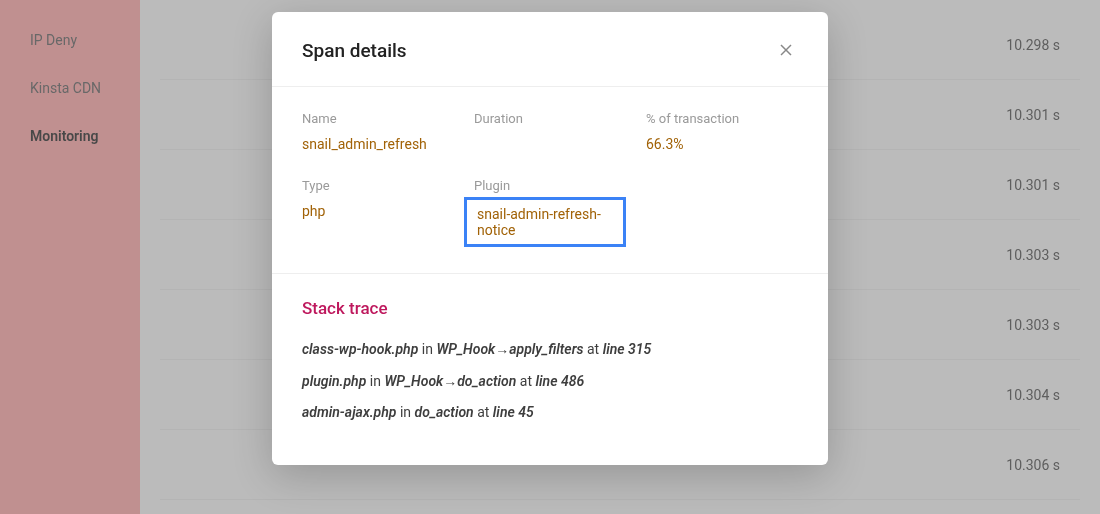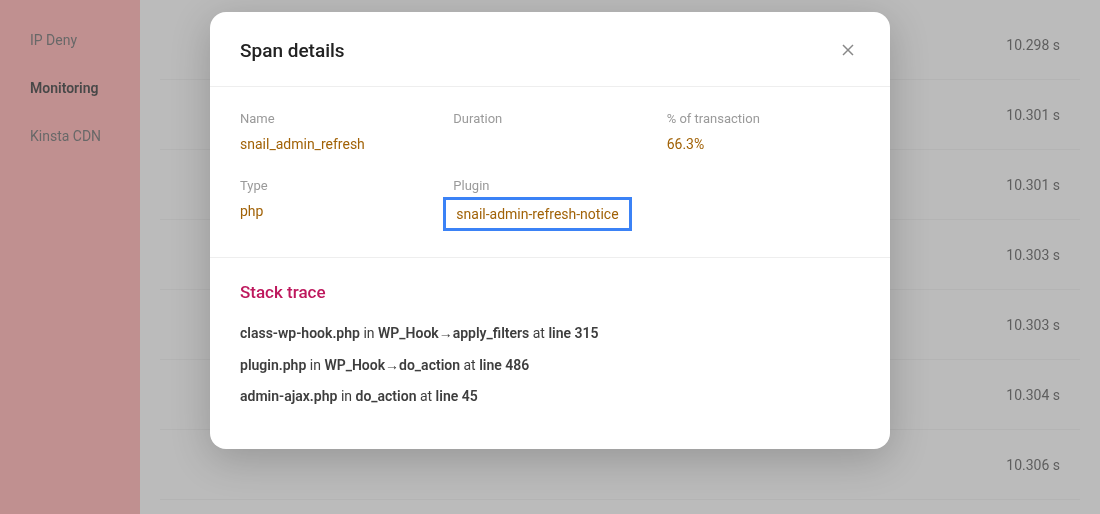--- a/index.html
+++ b/index.html
@@ -51,24 +51,24 @@
     .overlay {
       position: absolute;
       inset: 0;
       background: rgba(120,120,120,0.45);
       display: flex;
       align-items: flex-start;
       justify-content: center;
       padding-top: 12px;
     }
     .modal {
-      width: 680px;
+      width: 556px;
       max-height: 486px;
       background: #fff;
-      border-radius: 16px;
+      border-radius: 6px;
       box-shadow: 0 10px 40px rgba(0,0,0,0.2);
       overflow: hidden;
       display: flex;
       flex-direction: column;
     }
     .modal-header {
       display: flex;
       justify-content: space-between;
       align-items: center;
       padding: 26px 30px 24px 30px;
@@ -115,37 +115,37 @@
       font-weight: 500;
       color: #be185d;
       margin-bottom: 22px;
     }
     .trace-line {
       font-size: 14px;
       color: #3e3e3e;
       margin-bottom: 12px;
       line-height: 1.4;
     }
-    .tbold { font-weight: 600; }
+    .tbold { font-weight: 600; font-style: italic; }
     .tnorm { font-weight: 400; }
   </style>
 </head>
 <body>
 
 <div class="app">
 
   <nav class="sidebar">
     <div class="sidebar-item">
       <span>IP Deny</span>
     </div>
+    <div class="sidebar-item">
+      <span>Kinsta CDN</span>
+    </div>
     <div class="sidebar-item active">
       <span>Monitoring</span>
-    </div>
-    <div class="sidebar-item">
-      <span>Kinsta CDN</span>
     </div>
   </nav>
 
   <main class="main">
     <div class="timeline-row">
         <span>10.298 s</span>
       </div>
     <div class="timeline-row">
         <span>10.301 s</span>
       </div>

